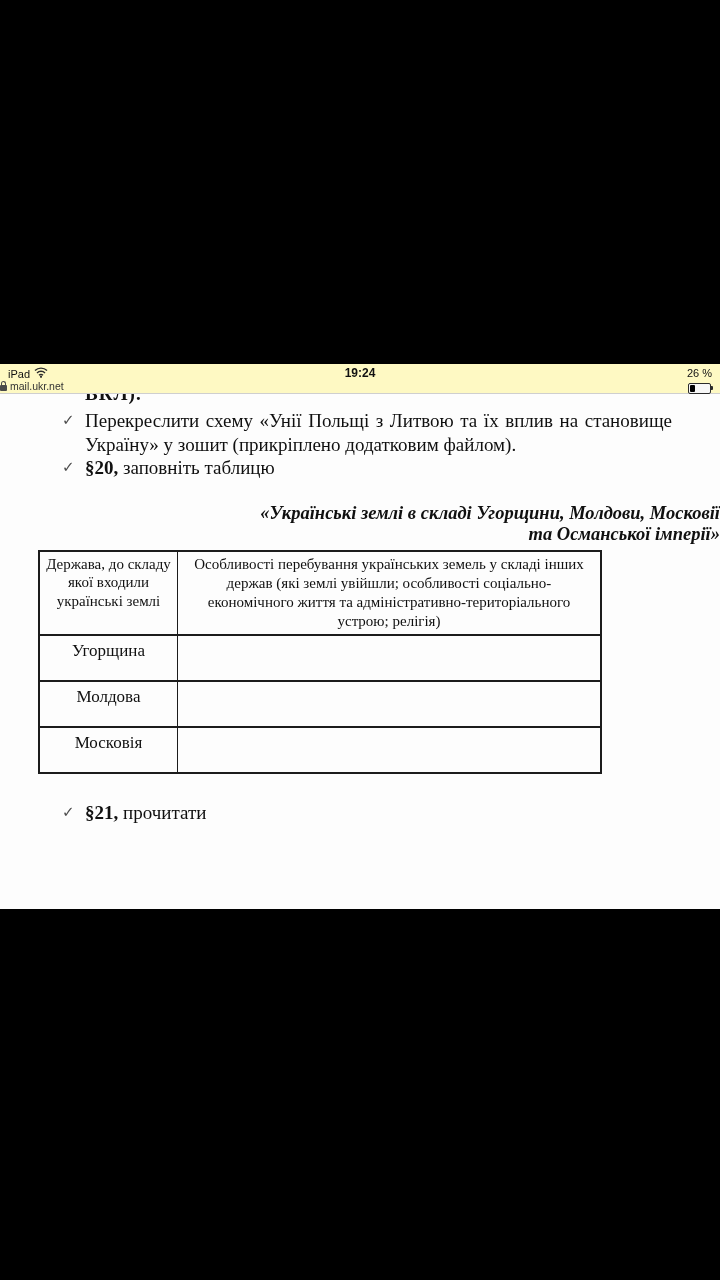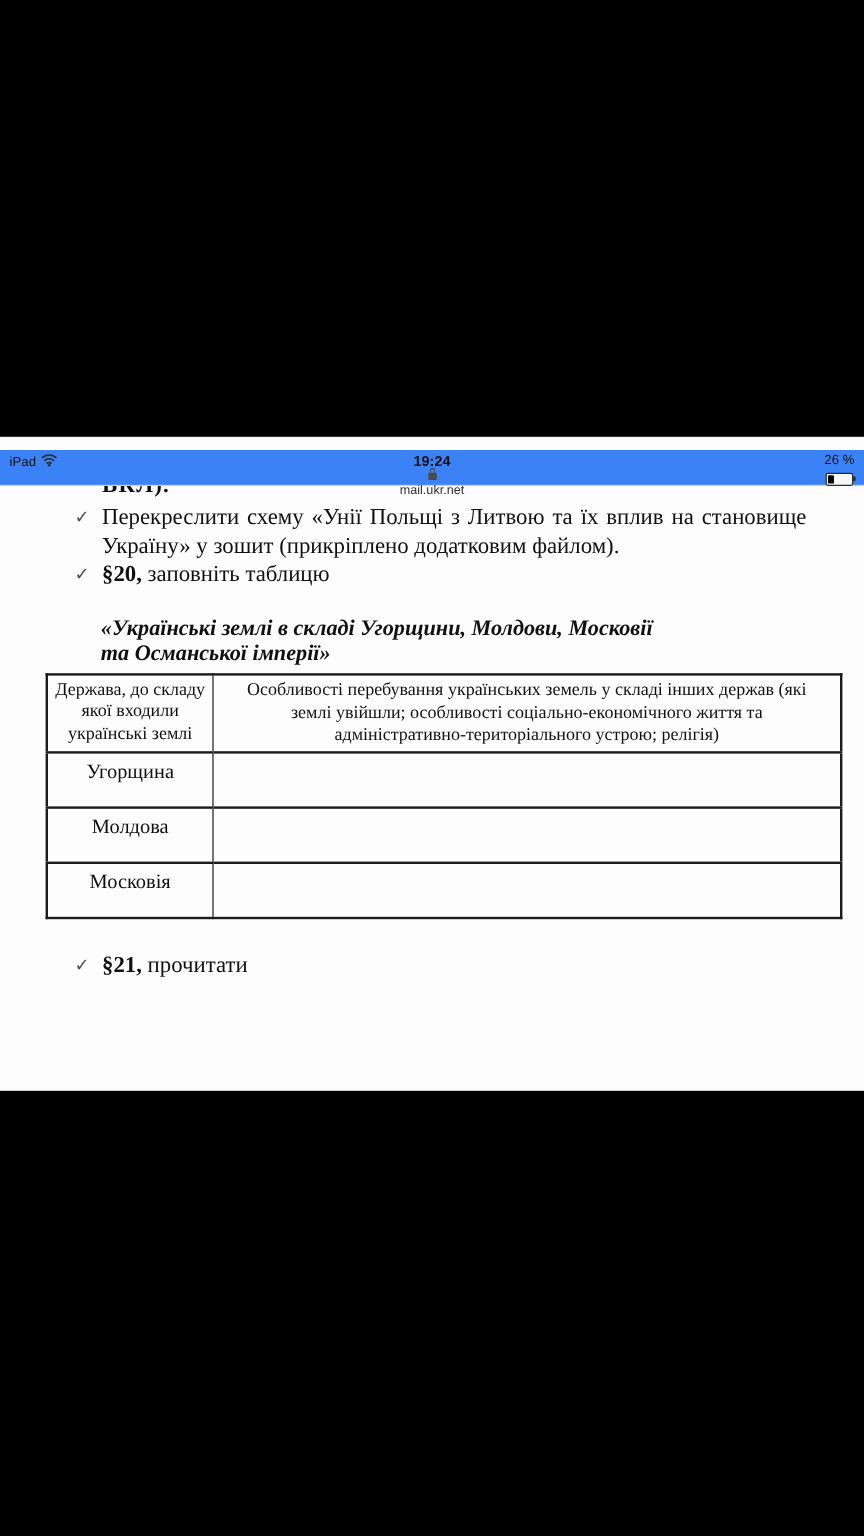--- a/index.html
+++ b/index.html
@@ -10,48 +10,47 @@
     font-family:"Liberation Serif", serif;
     overflow:hidden;
   }
   .viewport{
     position:absolute;left:0;top:364px;width:720px;height:545px;
     background:#fdfdfd;
   }
   
   .status-bar{
     position:relative;width:720px;height:29px;
-    background:#3b82f6;
+    background:#fef9c3;
     border-bottom:1px solid #cfcfcf;
     font-family:"Liberation Sans", sans-serif;
     color:#111;
-    margin-top:11px;
   }
   .sb-left{position:absolute;left:8px;top:3px;display:flex;align-items:center;gap:4px;font-size:11px;}
   .sb-time{position:absolute;left:0;right:0;top:2px;text-align:center;font-size:12px;font-weight:700;}
-  .sb-url{position:absolute;left:0;right:0;top:16px;display:flex;align-items:center;gap:3px;font-size:10.5px;color:#333;flex-direction:column;}
+  .sb-url{position:absolute;left:0;right:0;top:16px;display:flex;align-items:center;gap:3px;font-size:10.5px;color:#333;}
   .sb-right{position:absolute;right:8px;top:3px;display:flex;align-items:center;gap:4px;font-size:11px;flex-direction:column;}
   .battery{position:relative;width:21px;height:9px;border:1px solid #2b2b2b;border-radius:2px;background:#f7f7f7;}
   .battery .fill{position:absolute;left:1px;top:1px;bottom:1px;background:#000;border-radius:1px;}
   .battery .nub{position:absolute;right:-3px;top:2px;width:2px;height:4px;background:#2b2b2b;border-radius:0 1px 1px 0;}
   .lock{display:inline-block;position:relative;width:7px;height:6px;background:#4a4a4a;border-radius:1px;margin-top:3px;}
   .lock:before{content:"";position:absolute;left:1px;top:-4px;width:3px;height:4px;border:1px solid #4a4a4a;border-bottom:none;border-radius:3px 3px 0 0;}
   
   .doc{position:relative;color:#101010;}
   .clip-frag{height:14px;overflow:hidden;margin-left:85px;}
   .clip-frag .frag{display:block;margin-top:-11px;font-size:19px;font-weight:700;letter-spacing:1px;}
   .checklist{margin:1px 48px 0 62px;}
   .check-item{position:relative;padding-left:23px;font-size:19px;line-height:23.5px;text-align:justify;}
   .check-item .check{position:absolute;left:0;top:0;color:#4d4d4d;font-family:"DejaVu Sans", sans-serif;font-size:15px;}
   .check-item .bold{font-weight:700;}
-  .doc-title{margin-top:23px;padding-left:84px;text-align:left;font-size:18.5px;line-height:21px;font-weight:700;font-style:italic;}
+  .doc-title{margin-top:23px;padding-left:84px;text-align:right;font-size:18.5px;line-height:21px;font-weight:700;font-style:italic;}
   table.fill-table{
     border-collapse:collapse;
     margin:5px 0 0 38px;
-    width:664px;
+    width:564px;
     table-layout:fixed;
   }
   .fill-table th,.fill-table td{
     border:1.5px solid #1c1c1c;
     vertical-align:top;
     padding:2px 6px;
     font-weight:400;
   }
   .fill-table{border:2px solid #1c1c1c;}
   .fill-table tbody td{border-top-width:2.5px;margin-left:40px;}

